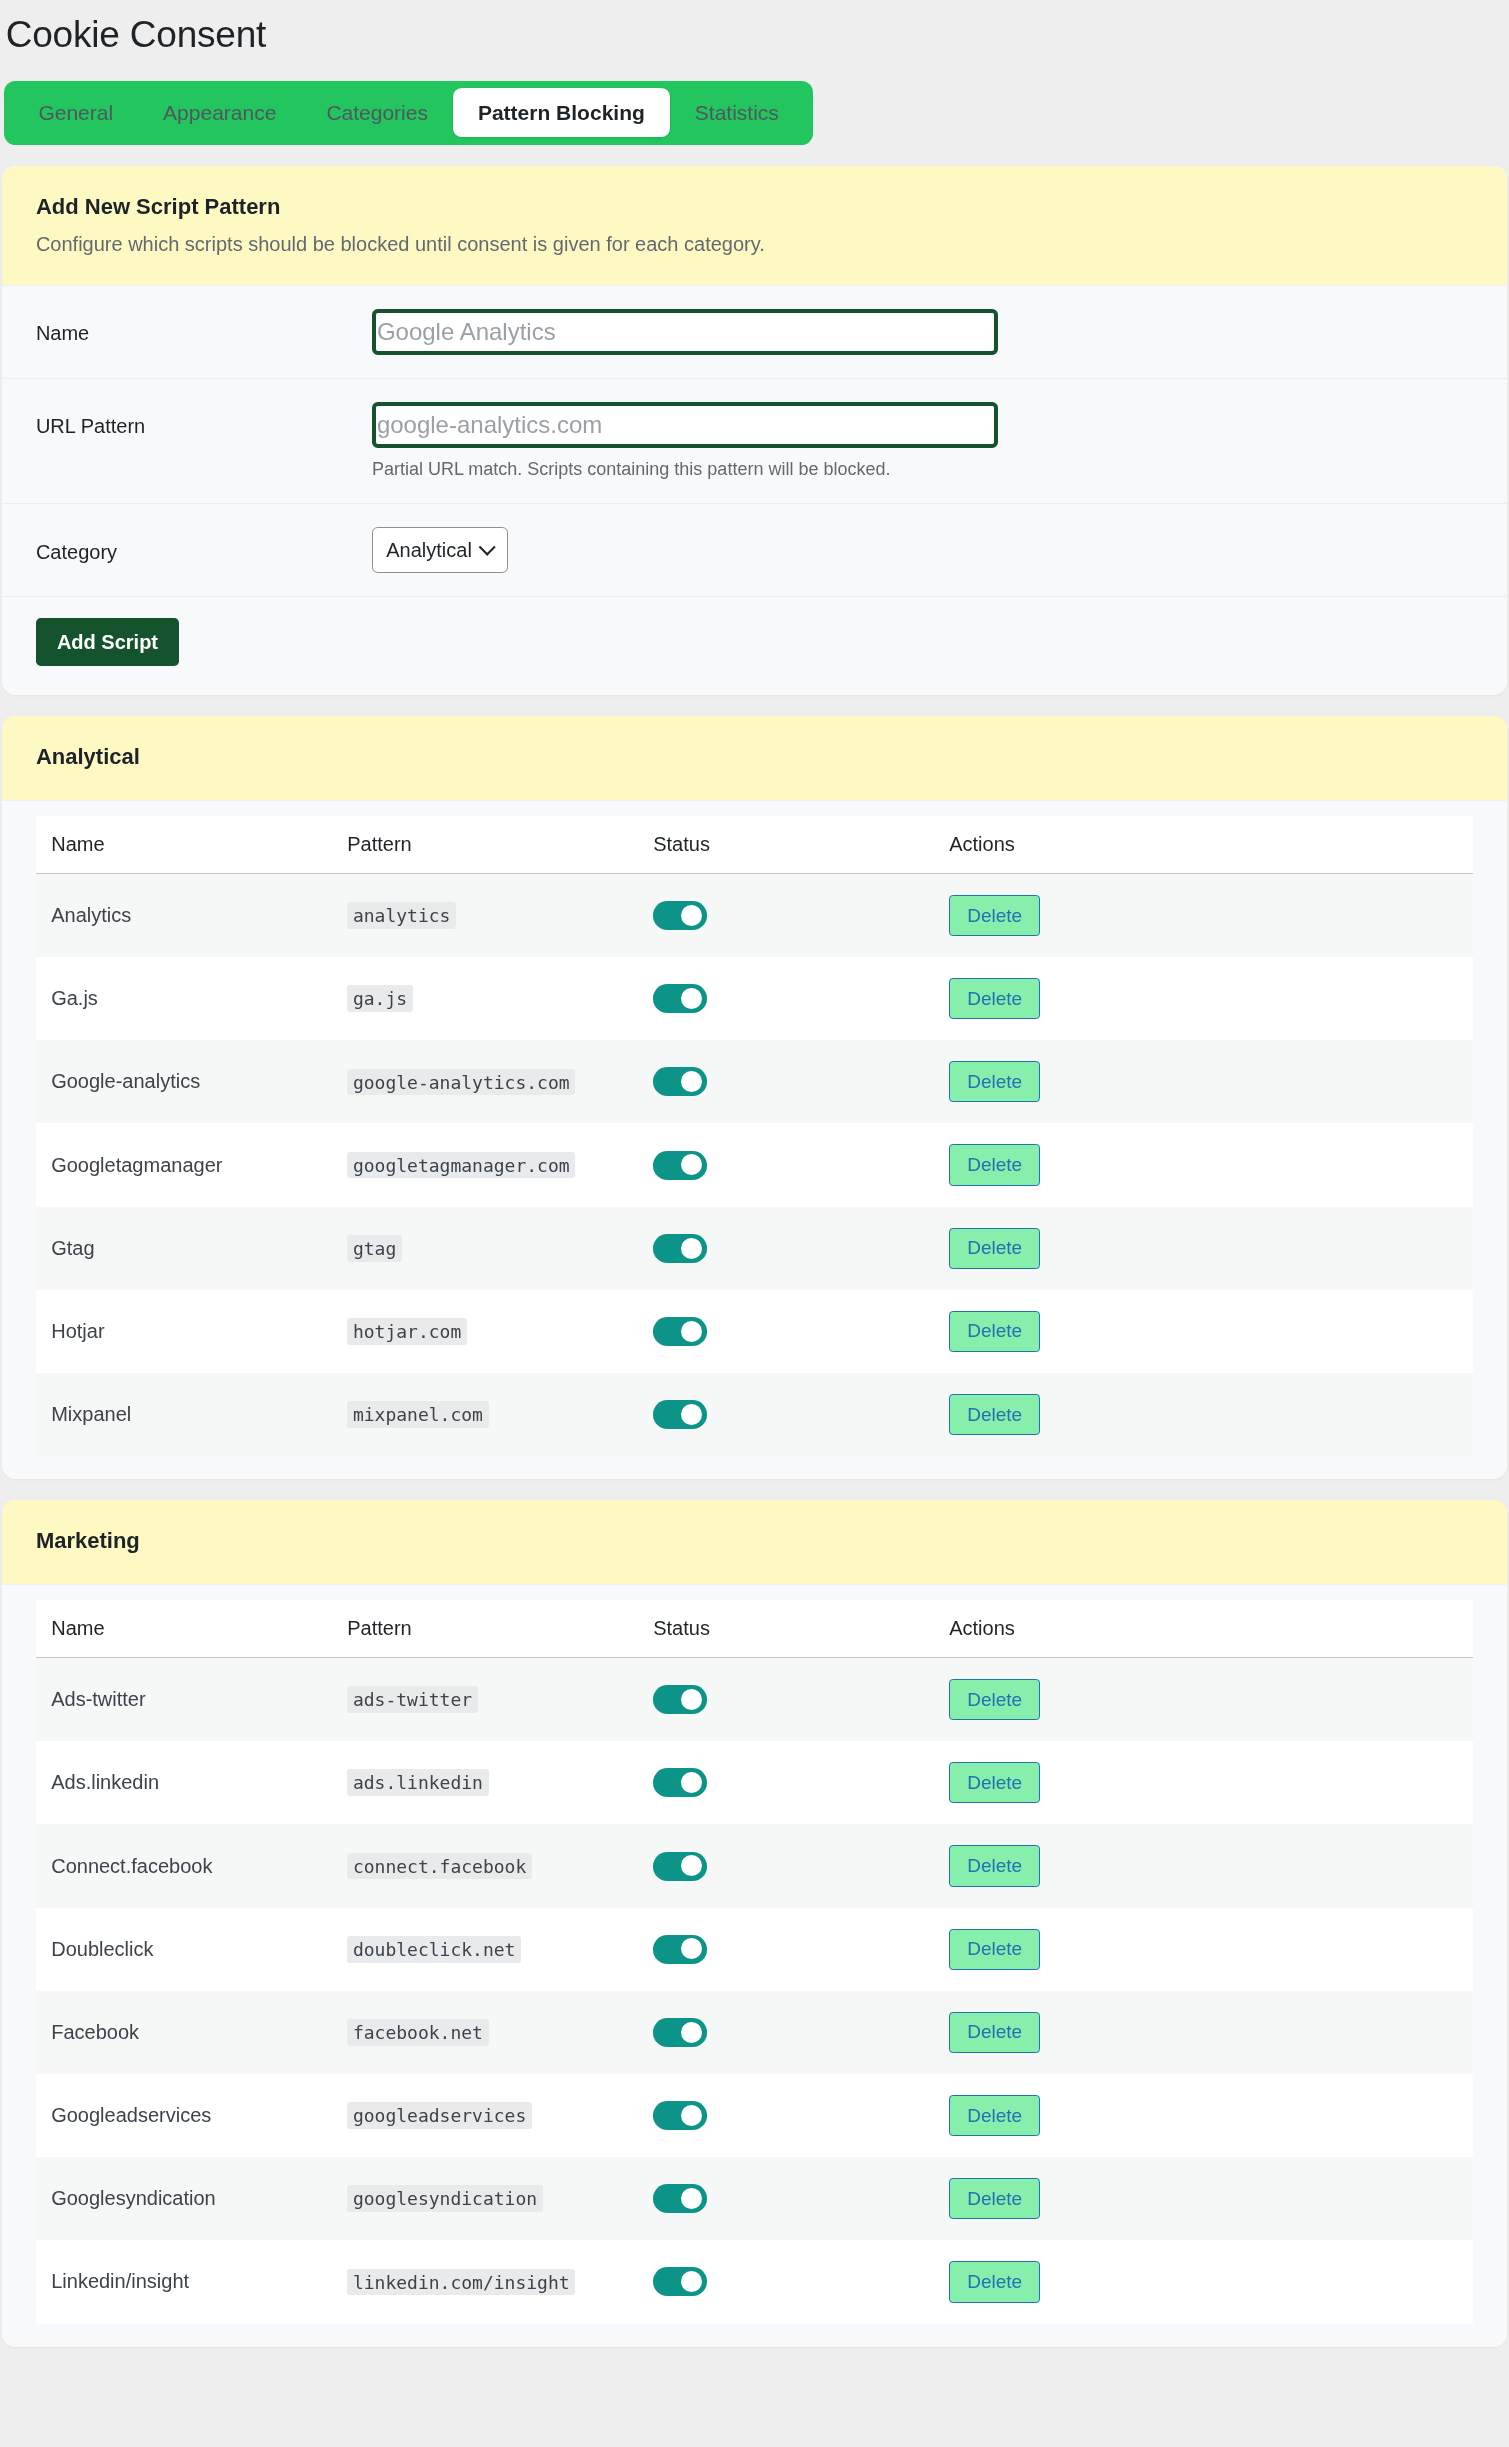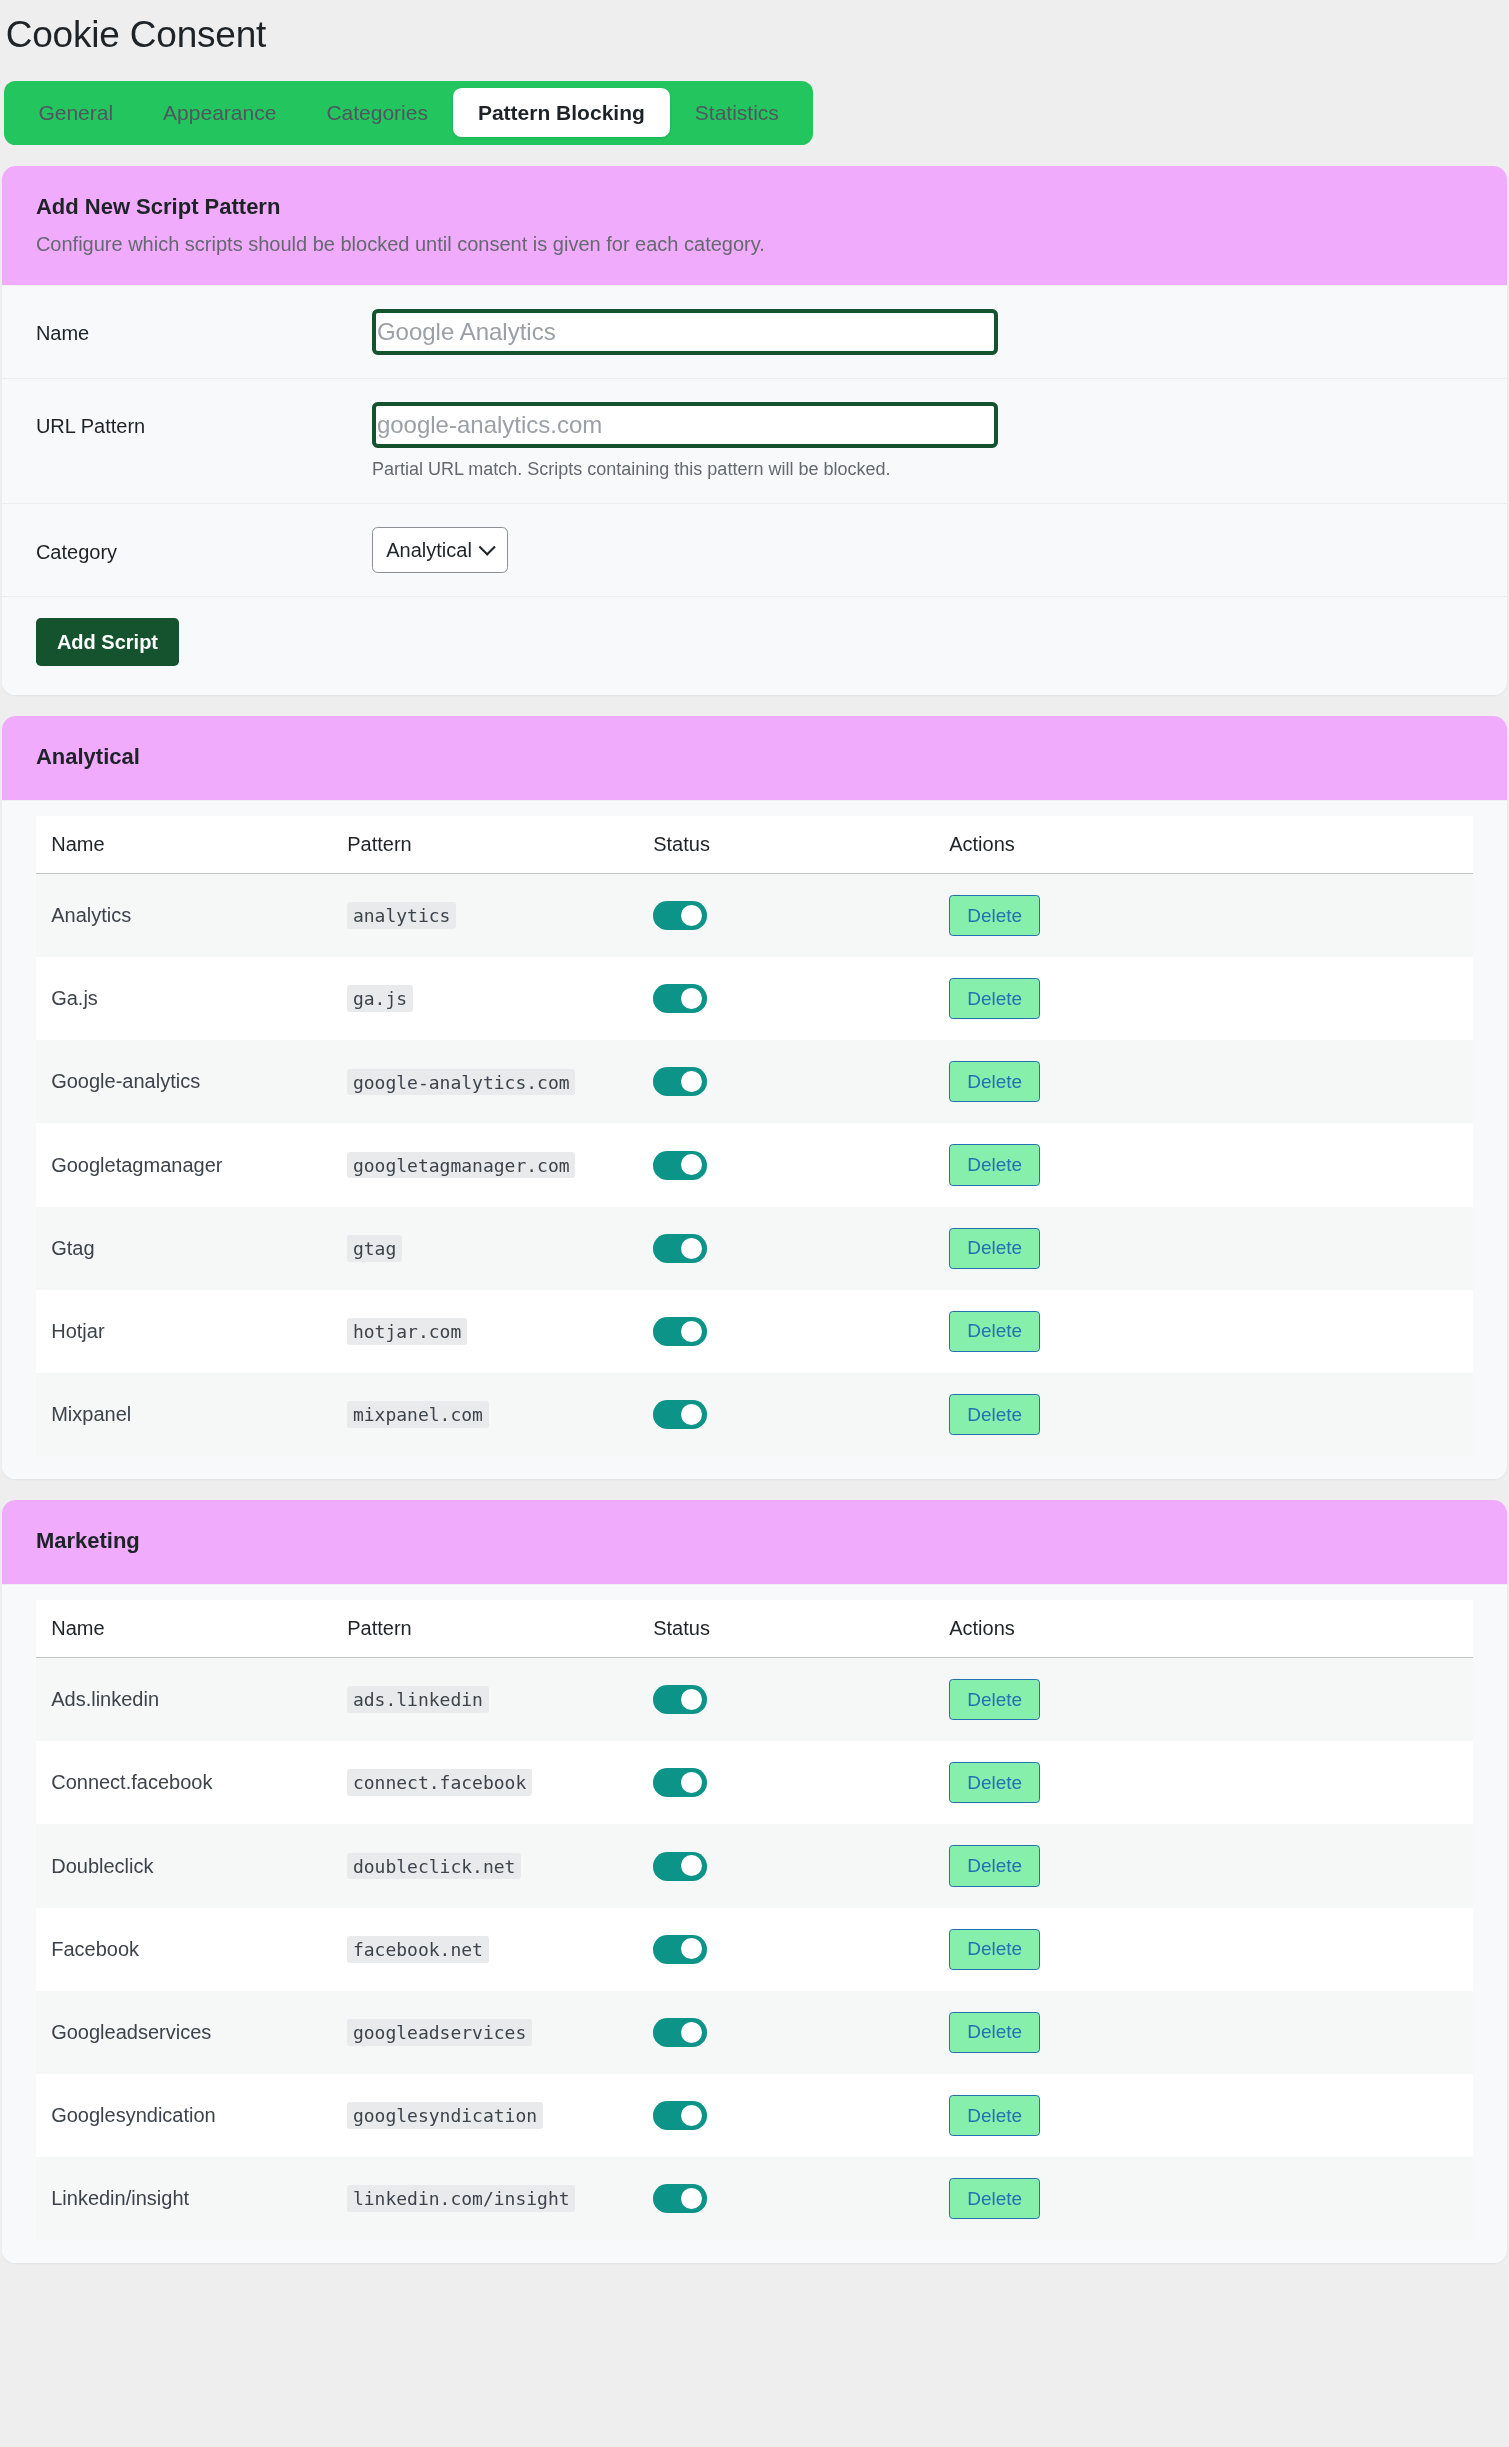--- a/index.html
+++ b/index.html
@@ -61,21 +61,21 @@
   
   .card {
     background: #ffffff;
     border-radius: 13.4px;
     margin: 21px 1.9px 0 1.9px;
     overflow: hidden;
     box-shadow: 0 1px 1.9px rgba(0,0,0,0.05);
   }
   .card-header {
     padding: 27px 34px 27px 34px;
-    background: #f0abfc;
+    background: #fef9c3;
     border-bottom: 1px solid #eef0f2;
   }
   .card-header.compact {
     padding: 27px 34px 29px 34px;
   }
   .card-title {
     font-size: 22px;
     font-weight: 700;
     color: #1d2327;
     line-height: 1.25;
@@ -365,20 +365,26 @@
               <thead>
                 <tr>
                   <th class="col-name">Name</th>
                   <th class="col-pattern">Pattern</th>
                   <th class="col-status">Status</th>
                   <th class="col-actions">Actions</th>
                 </tr>
               </thead>
               <tbody>
                 <tr>
+                  <td>Ads-twitter</td>
+                  <td><code class="pattern">ads-twitter</code></td>
+                  <td><span class="toggle"><span class="knob"></span></span></td>
+                  <td><button class="btn-delete">Delete</button></td>
+                </tr>
+                <tr>
                   <td>Ads.linkedin</td>
                   <td><code class="pattern">ads.linkedin</code></td>
                   <td><span class="toggle"><span class="knob"></span></span></td>
                   <td><button class="btn-delete">Delete</button></td>
                 </tr>
                 <tr>
                   <td>Connect.facebook</td>
                   <td><code class="pattern">connect.facebook</code></td>
                   <td><span class="toggle"><span class="knob"></span></span></td>
                   <td><button class="btn-delete">Delete</button></td>

